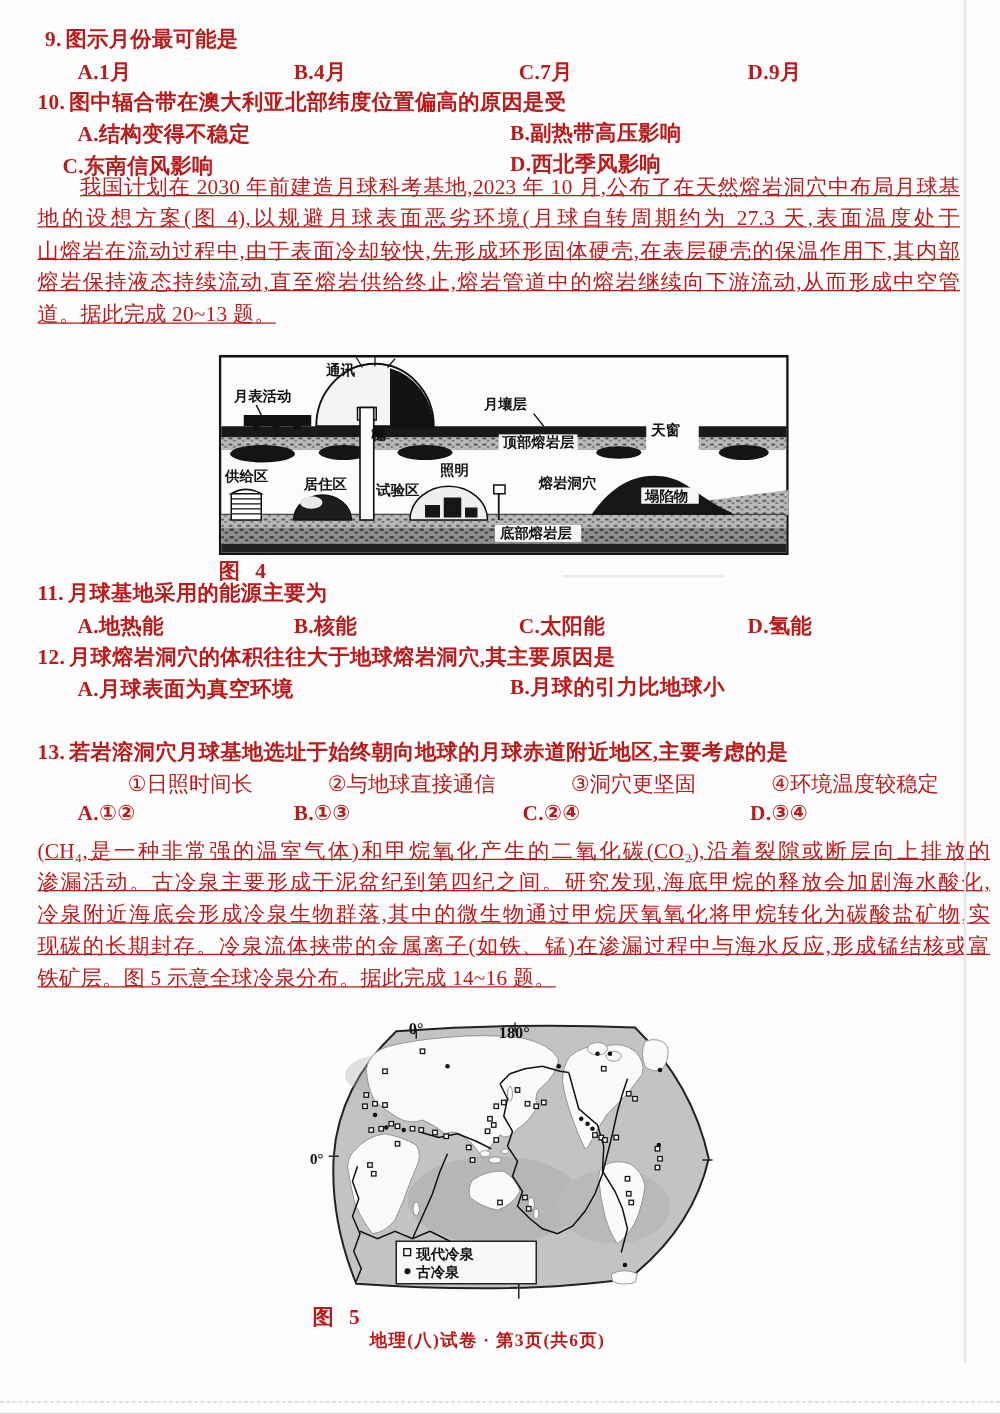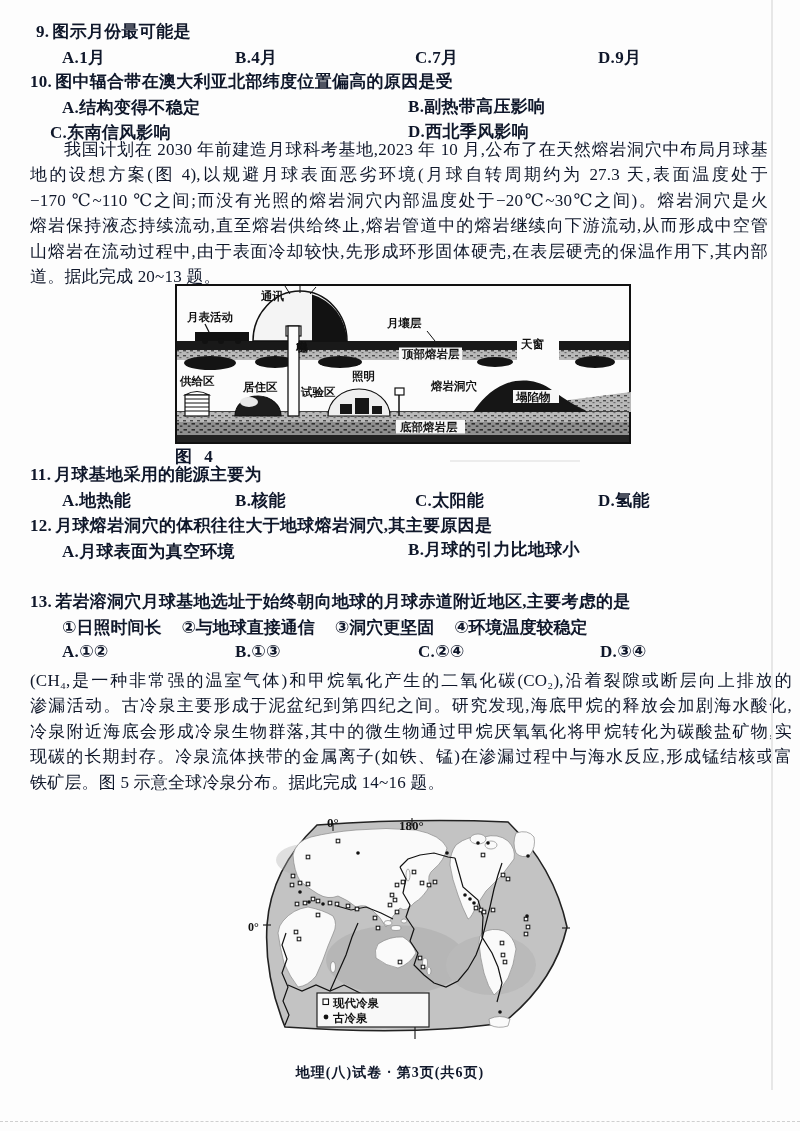--- a/index.html
+++ b/index.html
@@ -1,28 +1,28 @@
 <!DOCTYPE html>
 <html><head>
 <meta charset="utf-8">
 <style>
   html,body{margin:0;padding:0;background:#888;}
   .page{
     position:relative;width:800px;height:1131px;margin:0 auto;
     background:#fdfdfd;overflow:hidden;
     font-family:"Liberation Serif","DejaVu Serif","DejaVu Sans",serif;
-    color:#0f172a;
+    color:#b91c1c;
   }
   .abs{position:absolute;}
   .stem{position:absolute;font-size:17px;font-weight:700;white-space:nowrap;letter-spacing:.3px;}
   .stem .qnum{margin-right:3px;}
   .opt{position:absolute;font-size:17px;font-weight:700;white-space:nowrap;letter-spacing:.3px;}
-  .items span{font-size:17px;font-weight:700;margin-right:20px;white-space:nowrap;}
+  .items span{font-size:17px;font-weight:400;margin-right:20px;white-space:nowrap;margin-left:40px;}
   .passage{position:absolute;font-size:17px;font-weight:400;}
-  .pline{line-height:25.4px;height:25.4px;text-align:justify;text-align-last:justify;white-space:nowrap;letter-spacing:.2px;}
+  .pline{line-height:25.4px;height:25.4px;text-align:justify;text-align-last:justify;white-space:nowrap;letter-spacing:.2px;text-decoration:underline;}
   .pline.first{text-indent:34px;}
   .pline.last{text-align-last:left;}
   .caption{position:absolute;font-size:17px;font-weight:700;letter-spacing:4px;}
   .footer{position:absolute;left:0;width:780px;text-align:center;font-size:14px;font-weight:700;letter-spacing:1px;}
   .scanline-v{position:absolute;width:2px;background:#e7e7e7;}
   .scanline-h{position:absolute;border-top:1px dashed #cfcfcf;}
   .smudge{position:absolute;height:2px;background:#ececec;}
   svg text{font-family:"Liberation Serif","DejaVu Serif","DejaVu Sans",serif;font-weight:700;fill:#111;}
   .seep-sq{fill:#f8f8f8;stroke:#111;stroke-width:1;}
   .seep-dot{fill:#111;}
@@ -44,23 +44,22 @@
     <span class="qnum">10.</span><span>图中辐合带在澳大利亚北部纬度位置偏高的原因是受</span>
   </div>
   <span class="opt" style="left:62px;top:96px">A.结构变得不稳定</span>
   <span class="opt" style="left:408px;top:95px">B.副热带高压影响</span>
   <span class="opt" style="left:50px;top:121px">C.东南信风影响</span>
   <span class="opt" style="left:408px;top:120px">D.西北季风影响</span>
 
   <div class="passage" style="left:30px;top:137px;width:738px">
     <div class="pline first">我国计划在 2030 年前建造月球科考基地,2023 年 10 月,公布了在天然熔岩洞穴中布局月球基</div>
     <div class="pline">地的设想方案(图 4),以规避月球表面恶劣环境(月球自转周期约为 27.3 天,表面温度处于</div>
-    <div class="pline">−170 ℃~110 ℃之间;而没有光照的熔岩洞穴内部温度处于−20℃~30℃之间)。熔岩洞穴是火</div>
+    <div class="pline">山熔岩在流动过程中,由于表面冷却较快,先形成环形固体硬壳,在表层硬壳的保温作用下,其内部</div>
     <div class="pline">熔岩保持液态持续流动,直至熔岩供给终止,熔岩管道中的熔岩继续向下游流动,从而形成中空管</div>
-    <div class="pline">山熔岩在流动过程中,由于表面冷却较快,先形成环形固体硬壳,在表层硬壳的保温作用下,其内部</div>
     <div class="pline last">道。据此完成 20~13 题。</div>
   </div>
 
   <svg class="abs" style="left:175px;top:284px" width="456" height="160" viewBox="0 0 456 160">
     <defs>
       <pattern id="reg1" width="7" height="5" patternUnits="userSpaceOnUse">
         <rect width="7" height="5" fill="#b9b9b9"></rect>
         <rect x="1" y="1" width="3" height="1.4" fill="#4a4a4a"></rect>
         <rect x="4.5" y="3" width="2" height="1.2" fill="#6a6a6a"></rect>
       </pattern>
@@ -311,19 +310,20 @@
     <text x="12" y="116" font-size="12">0°</text>
 
     <g>
       <rect x="81" y="178" width="112" height="34" fill="#f8f8f8" stroke="#222" stroke-width="1.2"></rect>
       <rect x="87" y="184" width="5.5" height="5.5" fill="#fff" stroke="#111" stroke-width="1.1"></rect>
       <text x="97" y="192" font-size="11.5">现代冷泉</text>
       <circle cx="90" cy="202" r="2.4" fill="#111"></circle>
       <text x="97" y="206.5" font-size="11.5">古冷泉</text>
     </g>
   </svg>
+  <div class="caption" style="left:250px;top:1042px;width:322px">图 5</div>
 
   <div class="footer" style="top:1064px">地理(八)试卷 · 第3页(共6页)</div>
 
   <div class="scanline-v" style="left:771px;top:0;height:1090px"></div>
   <div class="scanline-h" style="left:0;top:1121px;width:800px"></div>
 
 </div>
 
 </body></html>

